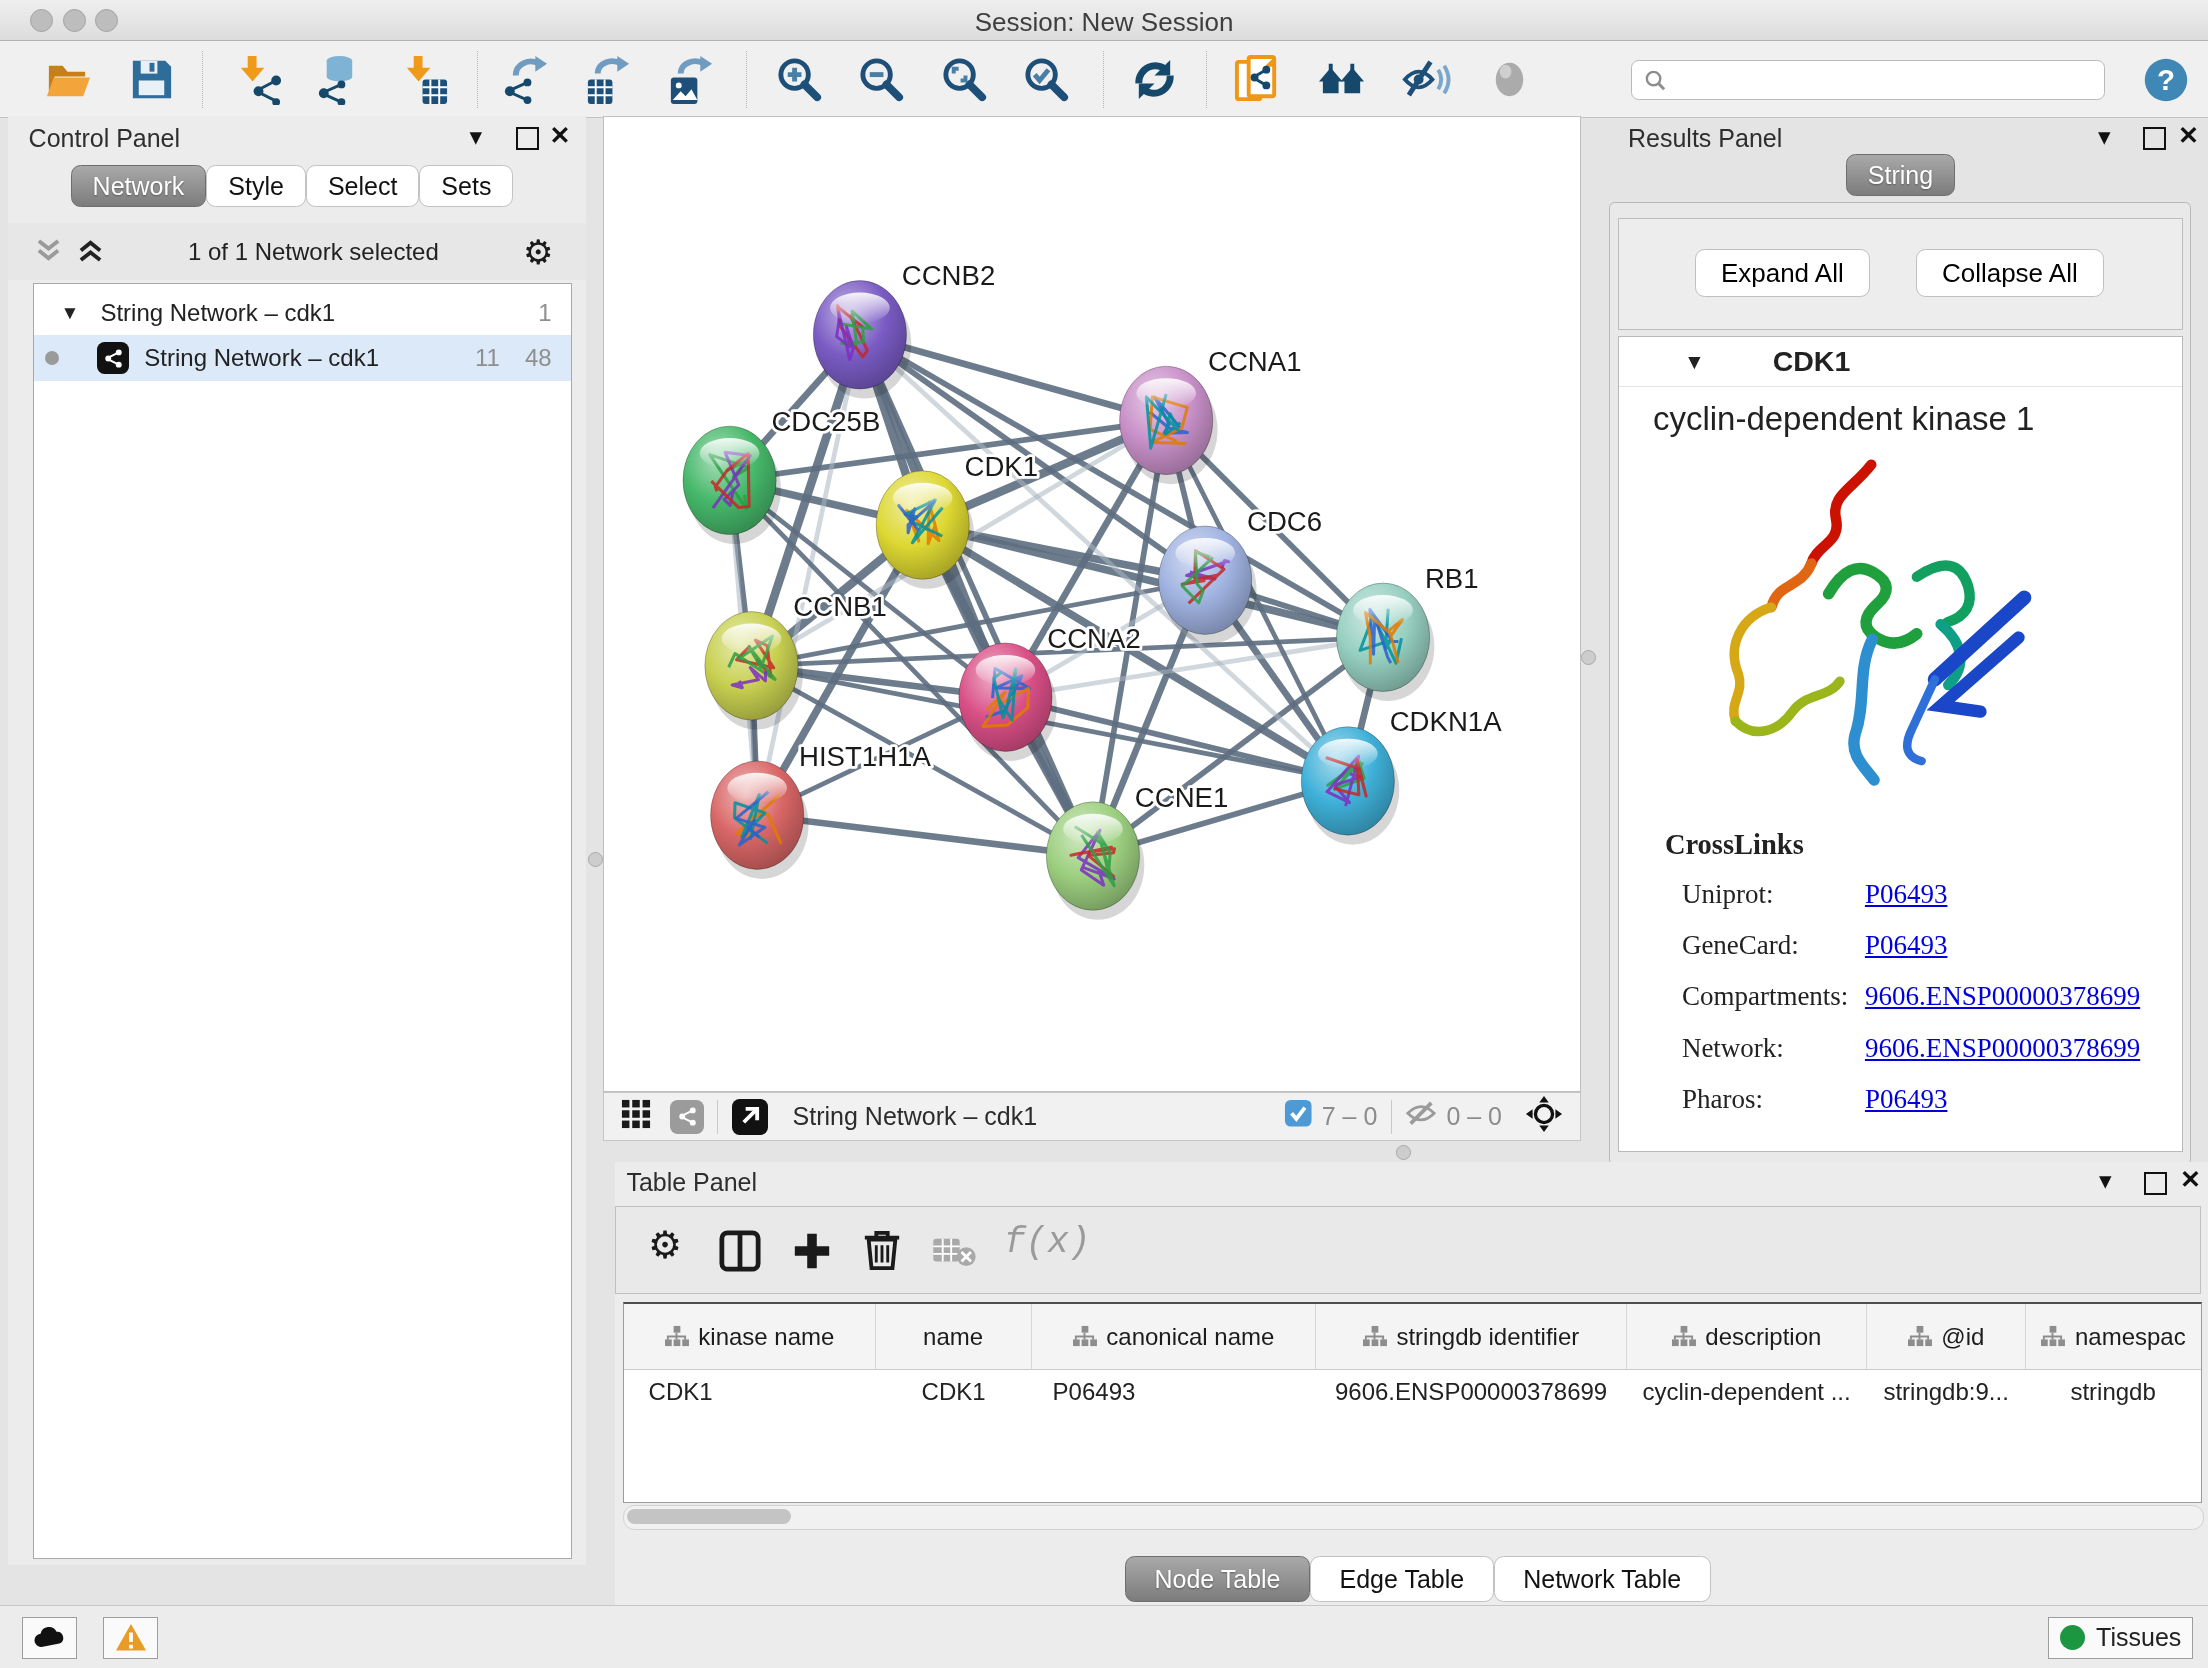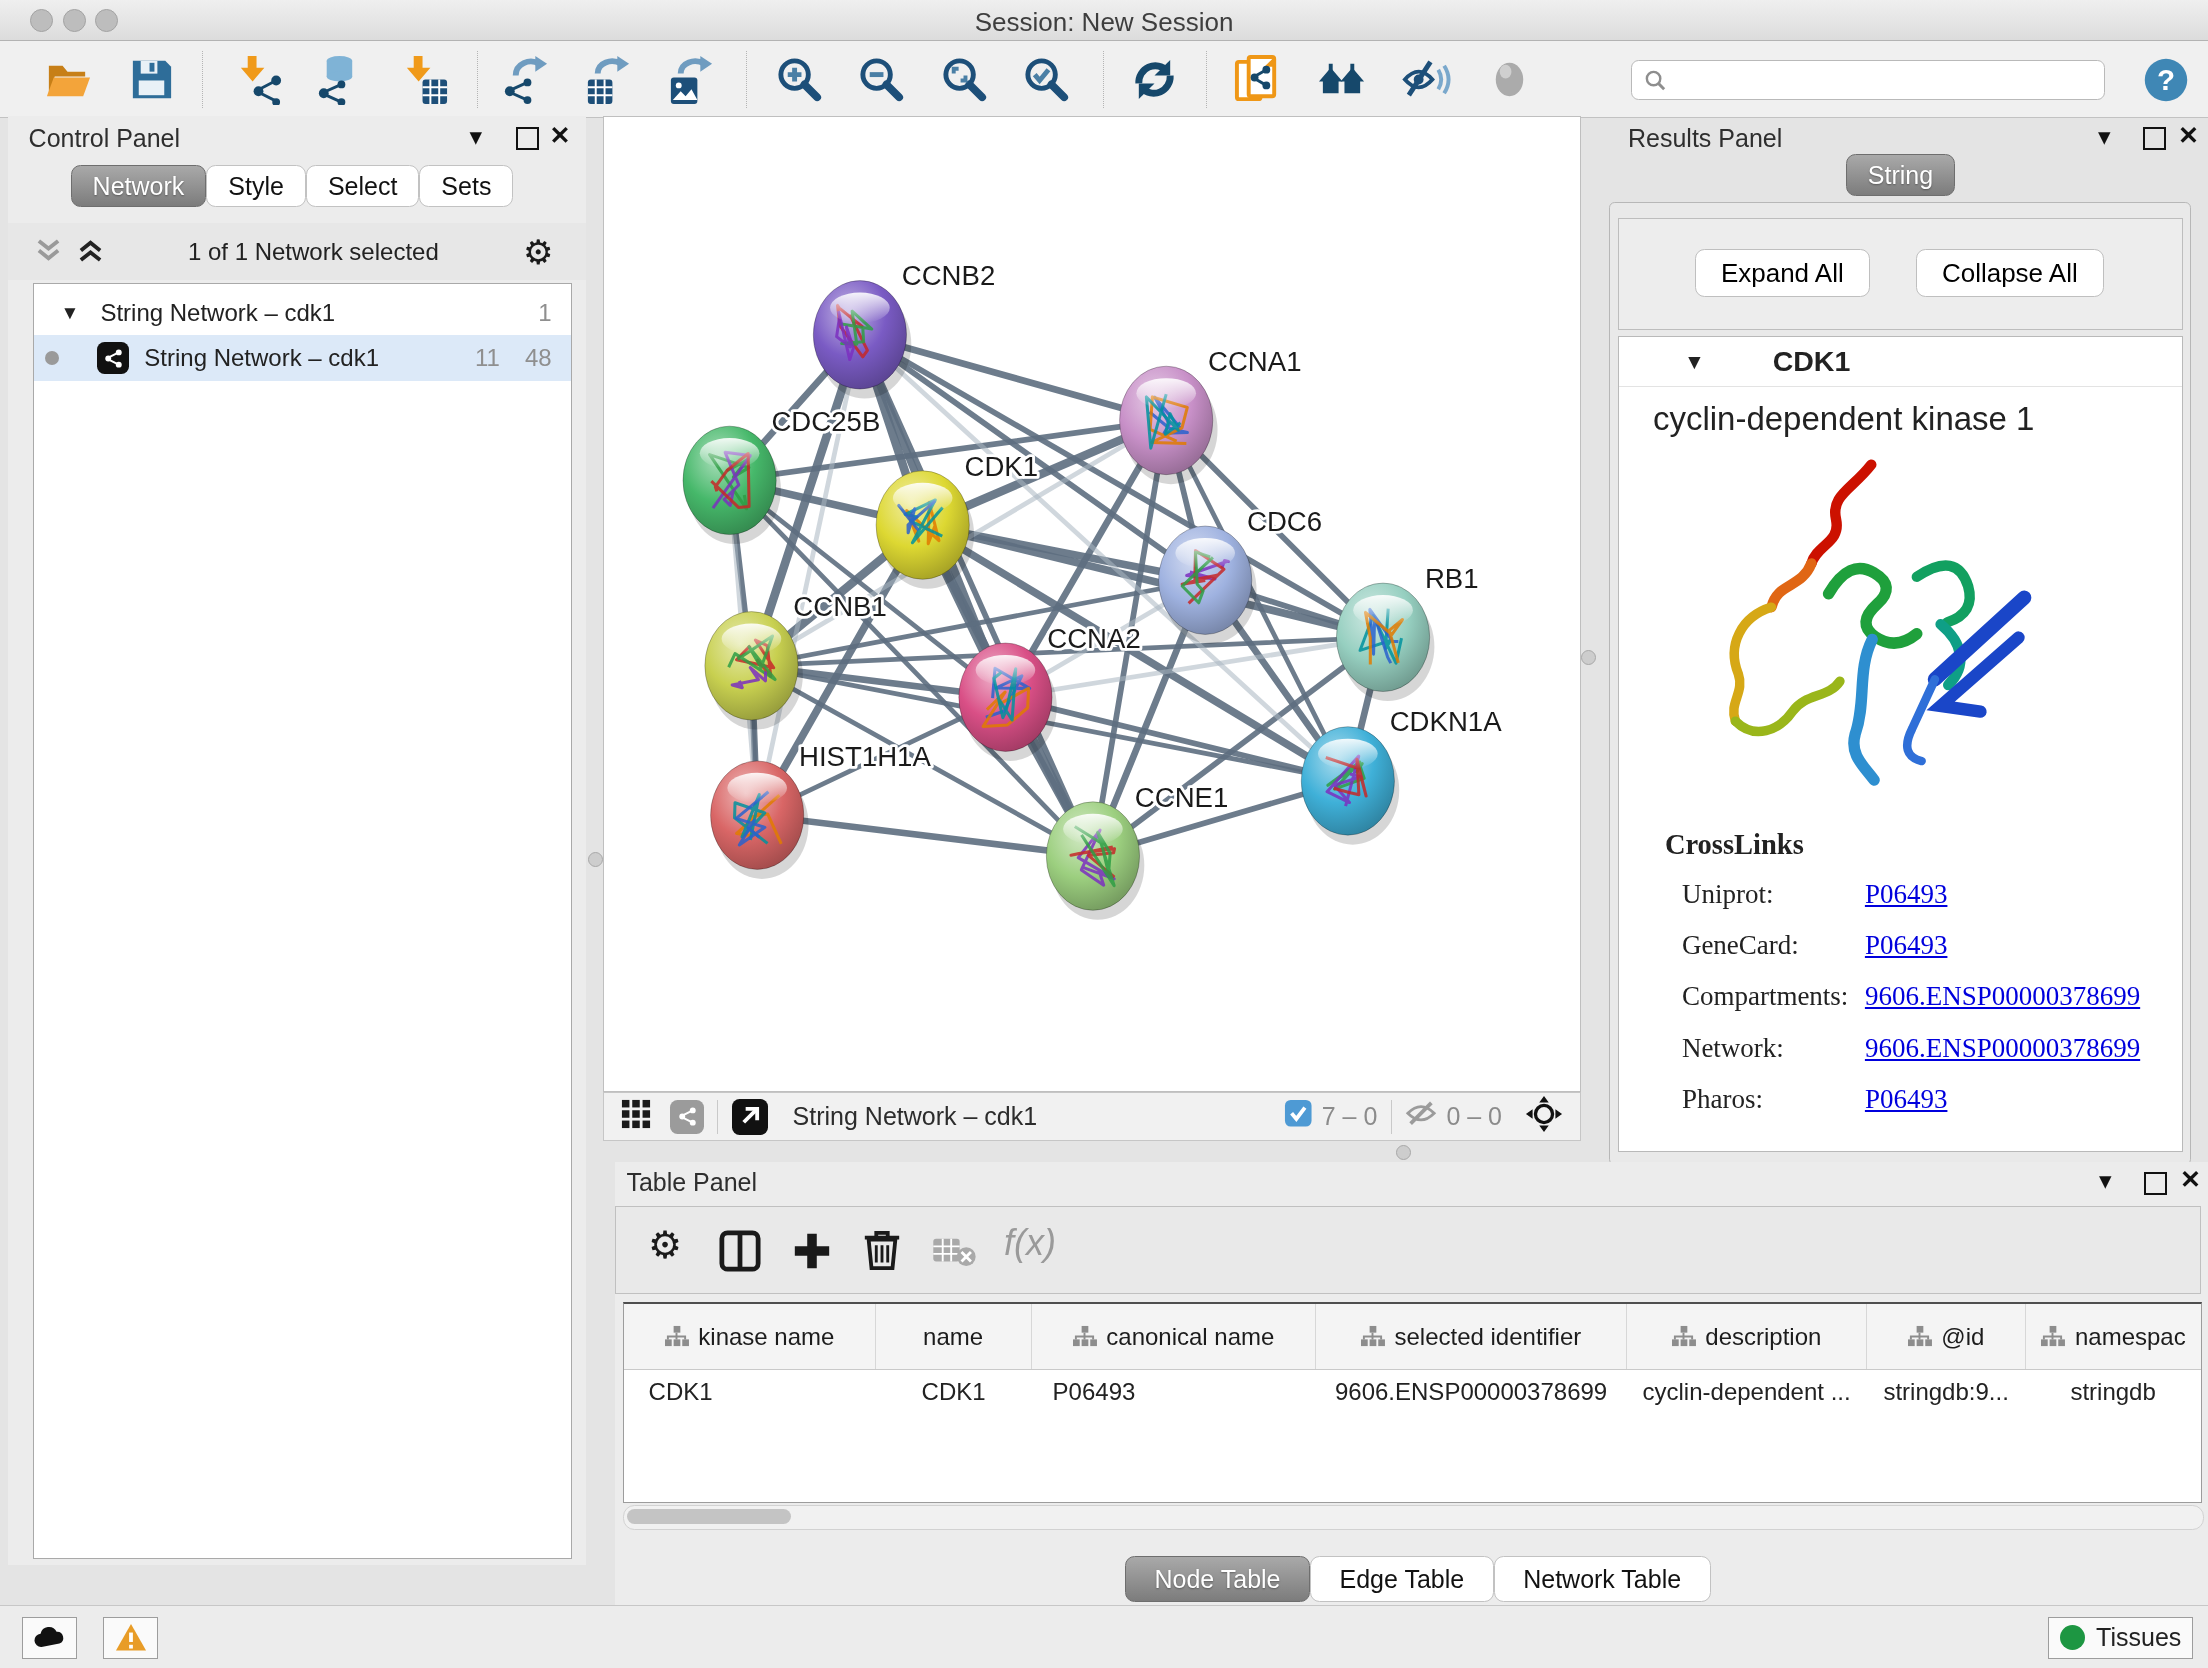--- a/index.html
+++ b/index.html
@@ -61,21 +61,21 @@
   .hscroll{left:7.6px;top:343px;width:1579px;height:23px;background:#f1f1f1;border:1px solid #d2d2d2;border-radius:11.4px;}
   .hthumb{left:3.8px;top:2.9px;width:164px;height:15px;background:#c4c4c4;border-radius:7.6px;}
   .tp-tabs{left:510px;top:394px;display:flex;}
   .tp-tabs .tab{border-radius:9.5px;margin:0;padding:7.6px 28.5px;}
   
   .statusbar{left:0;top:1605px;width:2208px;height:63px;background:#ececec;border-top:1px solid #c7c7c7;}
   .sb-btn{position:absolute;top:10.5px;height:40px;background:#fafafa;border:1.9px solid #9d9d9d;
      display:flex;align-items:center;justify-content:center;}
   .memory-btn{left:2048px;width:143px;font-size:25px;gap:11.4px;}
   .gear-txt{font-size:38px;line-height:1;color:#1a1a1a;}
-  .fx{font-family:Liberation Sans, sans-serif;font-style:italic;font-size:36px;color:#9a9a9a;}
+  .fx{font-family:Liberation Mono, monospace;font-style:italic;font-size:36px;color:#9a9a9a;}
 </style>
 </head>
 <body>
 
 <div class="abs titlebar">
   <span class="abs tl-dot" style="left:30px"></span>
   <span class="abs tl-dot" style="left:63px"></span>
   <span class="abs tl-dot" style="left:95px"></span>
   <div class="abs win-title">Session: New Session</div>
 </div>
@@ -690,21 +690,21 @@
       <div class="th" style="width:311px">
           <svg width="25" height="23" viewBox="0 0 26 24">
             <g fill="#8d8d8d">
               <rect x="10" y="1" width="7" height="7"></rect>
               <rect x="1" y="15" width="7" height="7"></rect>
               <rect x="10" y="15" width="7" height="7"></rect>
               <rect x="19" y="15" width="7" height="7"></rect>
               <path d="M13 8v4M4 15v-3h18v3M13 12v3" stroke="#8d8d8d" stroke-width="2" fill="none"></path>
             </g>
           </svg>
-          <span>selected identifier</span>
+          <span>stringdb identifier</span>
         </div>
       <div class="th" style="width:240px">
           <svg width="25" height="23" viewBox="0 0 26 24">
             <g fill="#8d8d8d">
               <rect x="10" y="1" width="7" height="7"></rect>
               <rect x="1" y="15" width="7" height="7"></rect>
               <rect x="10" y="15" width="7" height="7"></rect>
               <rect x="19" y="15" width="7" height="7"></rect>
               <path d="M13 8v4M4 15v-3h18v3M13 12v3" stroke="#8d8d8d" stroke-width="2" fill="none"></path>
             </g>

